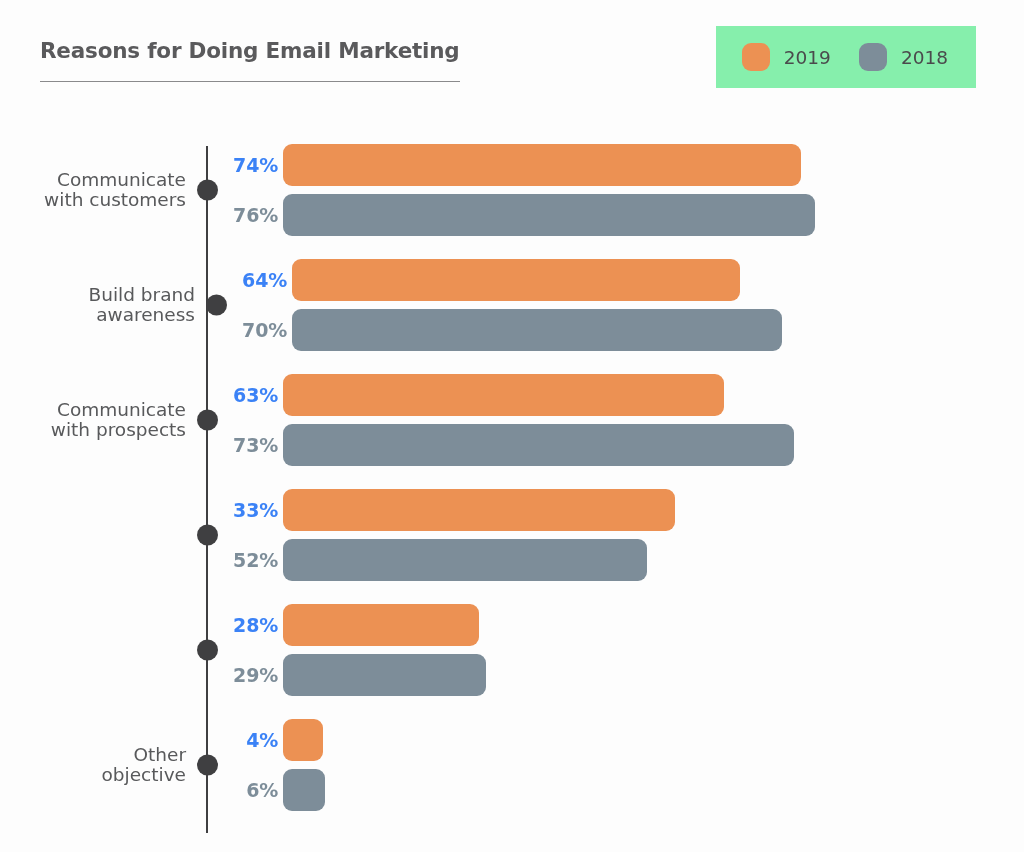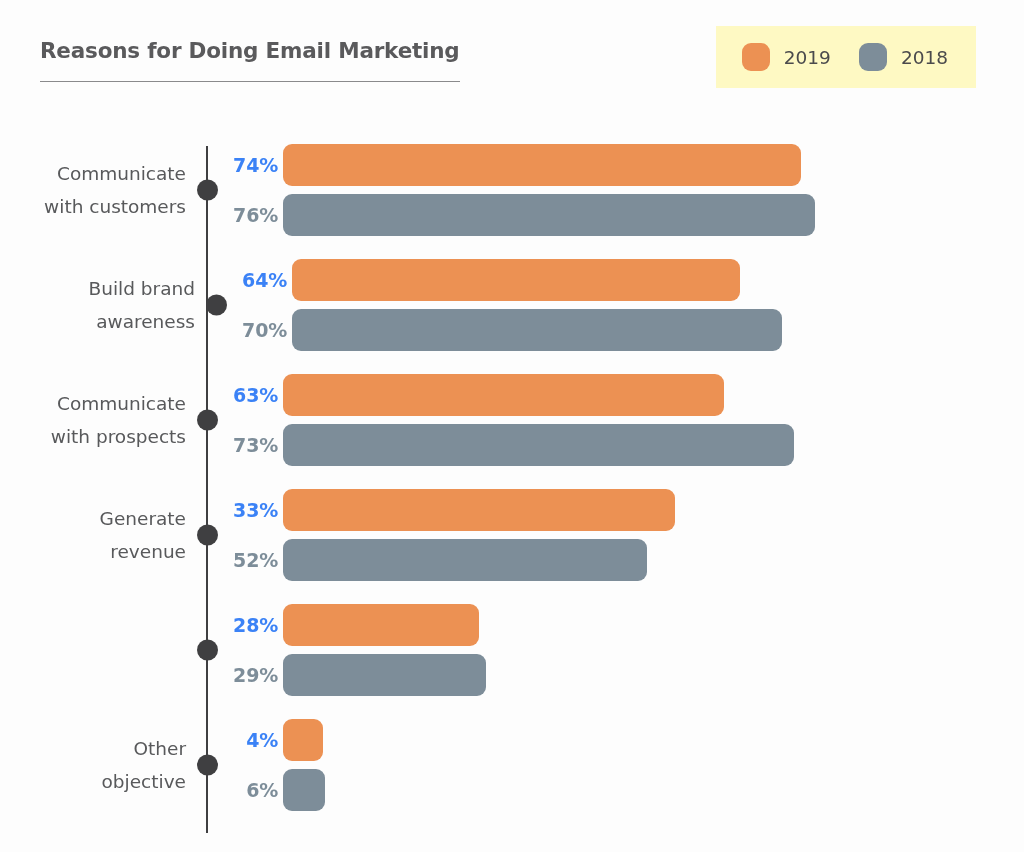--- a/index.html
+++ b/index.html
@@ -34,21 +34,21 @@
     border-bottom: 1.6px solid #8a8a8c;
     padding-bottom: 18px;
     white-space: nowrap;
   }
 
   
   .legend {
     position: absolute;
     right: 48px;
     top: 26px;
-    background: #fef9c3;
+    background: #86efac;
     display: flex;
     align-items: center;
     gap: 28px;
     padding: 17px 28px 17px 26px;
   }
   .legend-item {
     display: flex;
     align-items: center;
     gap: 14px;
   }
@@ -89,21 +89,21 @@
   }
 
   .cat-label {
     position: absolute;
     left: 0;
     top: 50%;
     transform: translateY(-50%);
     width: 186px;
     text-align: right;
     font-size: 18.5px;
-    line-height: 33px;
+    line-height: 20px;
     color: #58595b;
     white-space: pre-line;
   }
 
   .axis-dot {
     position: absolute;
     left: 196.5px;
     top: 50%;
     transform: translateY(-50%);
     width: 21px;
@@ -198,22 +198,20 @@
           <div class="bar-row r1">
             <div class="bar-value series-a">63%</div>
             <div class="bar series-a" style="width: 441px;"></div>
           </div>
           <div class="bar-row r2">
             <div class="bar-value series-b">73%</div>
             <div class="bar series-b" style="width: 511px;"></div>
           </div>
         </div>
         <div class="group" style="top: 351px;">
-          <div class="cat-label">Generate
-revenue</div>
           <div class="axis-dot"></div>
           <div class="bar-row r1">
             <div class="bar-value series-a">33%</div>
             <div class="bar series-a" style="width: 392px;"></div>
           </div>
           <div class="bar-row r2">
             <div class="bar-value series-b">52%</div>
             <div class="bar series-b" style="width: 364px;"></div>
           </div>
         </div>

